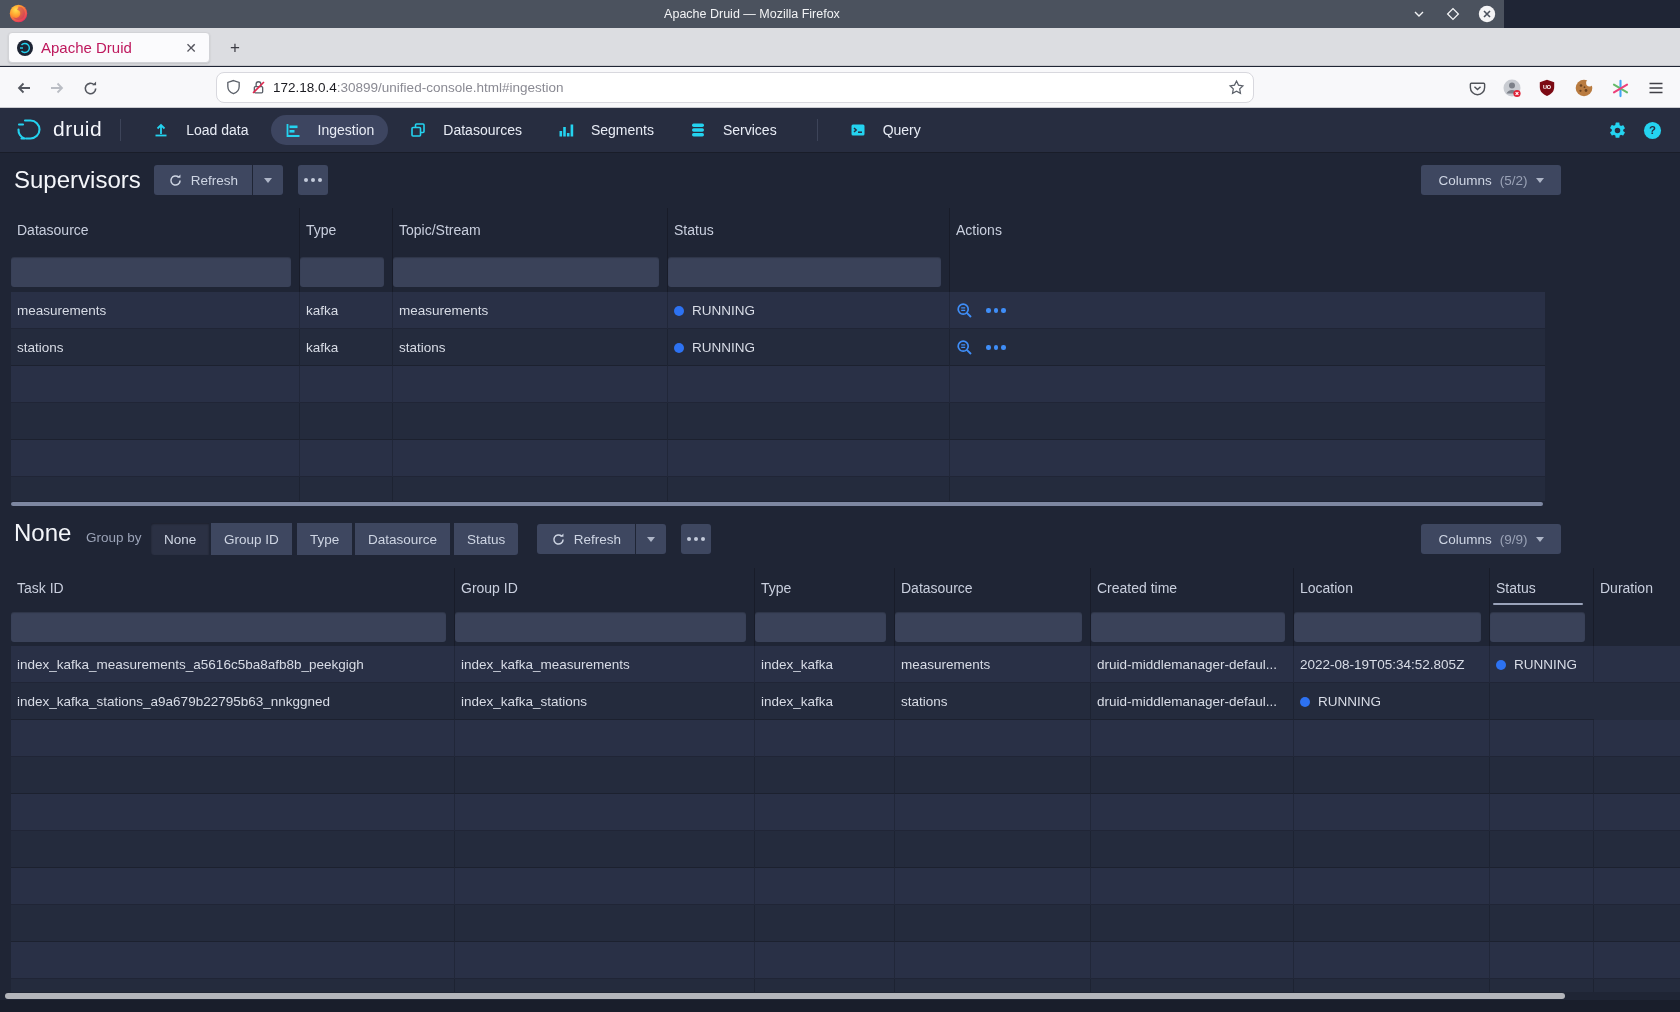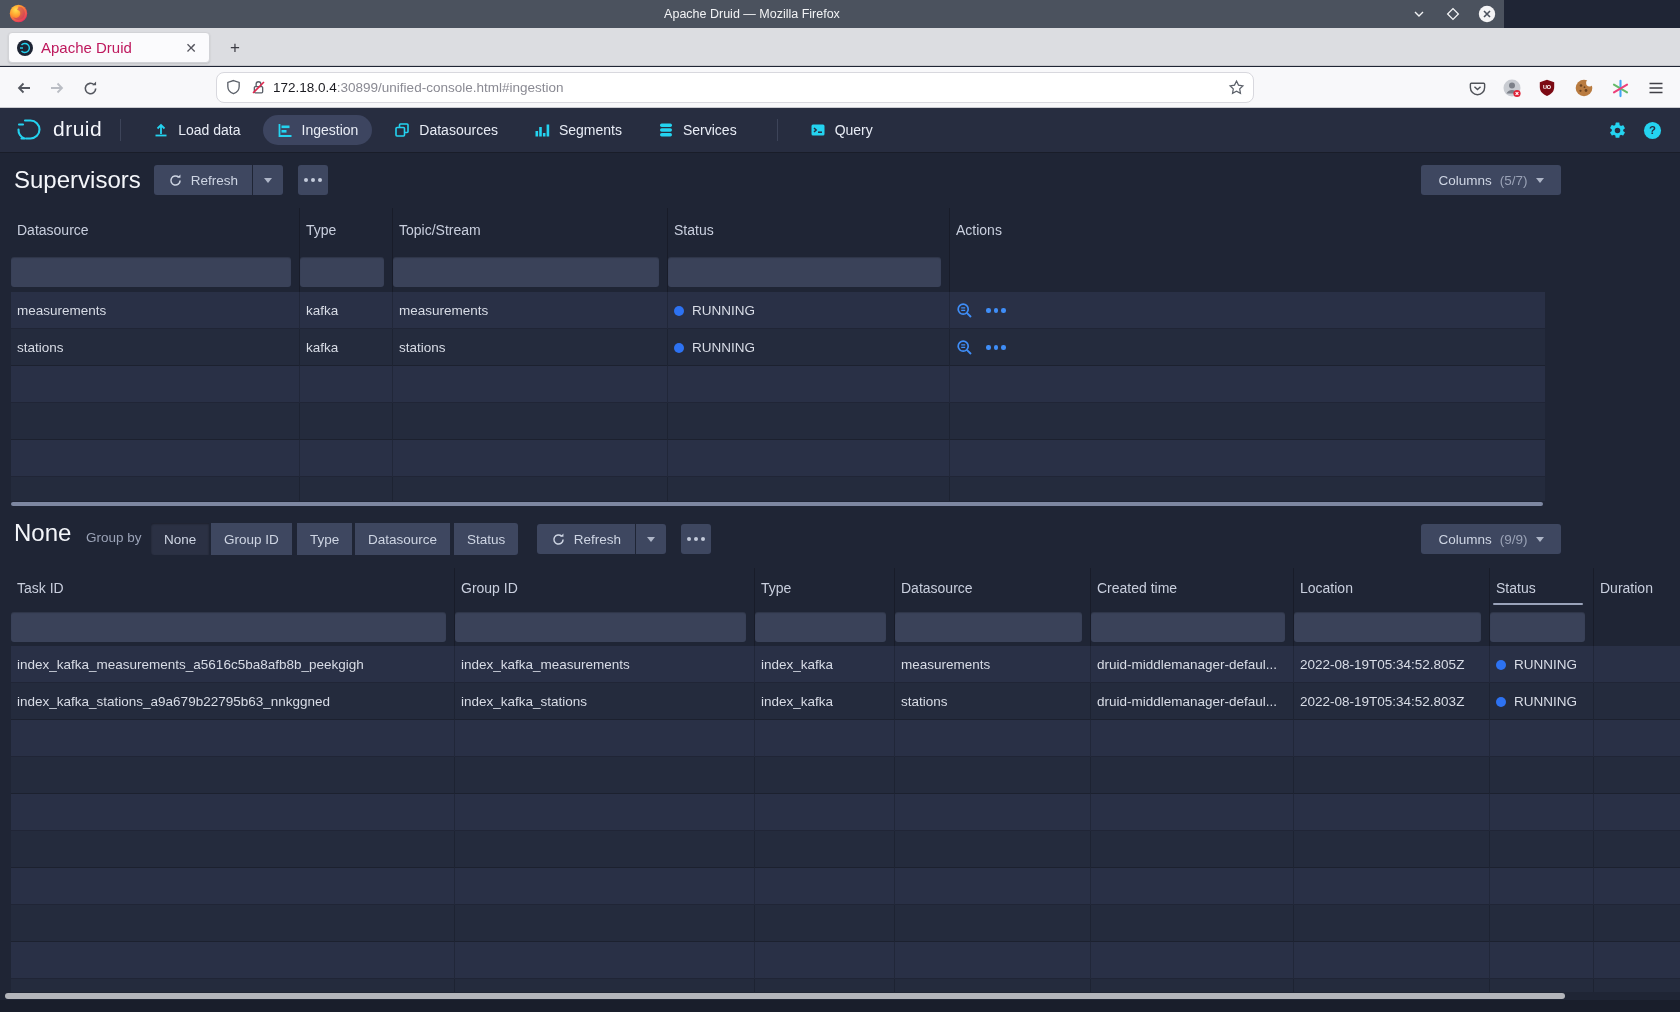--- a/index.html
+++ b/index.html
@@ -25,21 +25,21 @@
   .url-text { font-size:13.5px; margin-left:6px; white-space:nowrap; overflow:hidden; flex:1; }
   .url-host { color:#1b1b21; }
   .url-rest { color:#8a8a93; }
   .tool-right { position:absolute; top:8px; width:26px; height:26px; display:flex; align-items:center; justify-content:center; }
 
   
   .druidbar { position:absolute; top:108px; left:0; width:1680px; height:45px; background:#272d40; display:flex; align-items:center; border-bottom:1px solid rgba(0,0,0,.35); }
   .brand { display:flex; align-items:flex-start; gap:7px; margin-left:16px; }
   .brand-text { color:#f4f6fb; font-size:21px; font-weight:400; letter-spacing:.5px; }
   .vdiv { width:1px; height:22px; background:#3d4459; margin:0 18px; }
-  .nav-item { display:flex; align-items:center; gap:9px; color:#e8ecf5; font-size:14px; padding:7px 14px; border-radius:17px; margin-right:8px; cursor:default; white-space:nowrap; }
+  .nav-item { display:flex; align-items:center; gap:17px; color:#e8ecf5; font-size:14px; padding:7px 14px; border-radius:17px; margin-right:8px; cursor:default; white-space:nowrap; }
   .nav-item.active { background:#3d4560; }
   .bar-spacer { flex:1; }
   .bar-right { display:flex; align-items:center; gap:16px; margin-right:18px; }
 
   .content { position:absolute; top:153px; left:0; width:1680px; height:859px; background:#1f2535; color:#d8dce6; }
 
   .section-title { position:absolute; left:14px; color:#f4f6fa; font-size:24px; font-weight:500; }
   .btn { height:30px; background:#3e4760; border-radius:3px; color:#ced5e3; font-size:13.5px; display:flex; align-items:center; justify-content:center; gap:8px; cursor:default; white-space:nowrap; }
   .btn .muted { color:#9aa2b6; }
   .caret { width:0; height:0; border-left:4.5px solid transparent; border-right:4.5px solid transparent; border-top:5.5px solid #aeb6c8; }
@@ -289,21 +289,21 @@
       </div>
     <div class="btn" style="position:absolute; left:298px; top:12px; width:30px;">
         <span class="dots">
           <i></i>
           <i></i>
           <i></i>
         </span>
       </div>
     <div class="btn" style="position:absolute; left:1421px; top:12px; width:140px;">
       <span>Columns</span>
-      <span class="muted">(5/7)</span>
+      <span class="muted">(5/2)</span>
       <span class="caret"></span>
     </div>
 
     <div class="grid sup-grid" style="position:absolute; top:55px; height:43px;">
       <div class="hcell">Datasource</div>
       <div class="hcell">Type</div>
       <div class="hcell">Topic/Stream</div>
       <div class="hcell">Status</div>
       <div class="hcell" style="border-right:none;">Actions</div>
     </div>
@@ -488,21 +488,20 @@
             <span>RUNNING</span>
           </div>
         <div class="tcell" style="border-right:none;"></div>
       </div>
       <div class="grid task-grid trow odd">
         <div class="tcell">index_kafka_stations_a9a679b22795b63_nnkggned</div>
         <div class="tcell">index_kafka_stations</div>
         <div class="tcell">index_kafka</div>
         <div class="tcell">stations</div>
         <div class="tcell">druid-middlemanager-defaul...</div>
-        <div class="tcell">2022-08-19T05:34:52.803Z</div>
         <div class="tcell">
             <span class="status-dot"></span>
             <span>RUNNING</span>
           </div>
         <div class="tcell" style="border-right:none;"></div>
       </div>
       <div class="grid task-grid trow even">
           <div class="tcell"></div>
           <div class="tcell"></div>
           <div class="tcell"></div>

